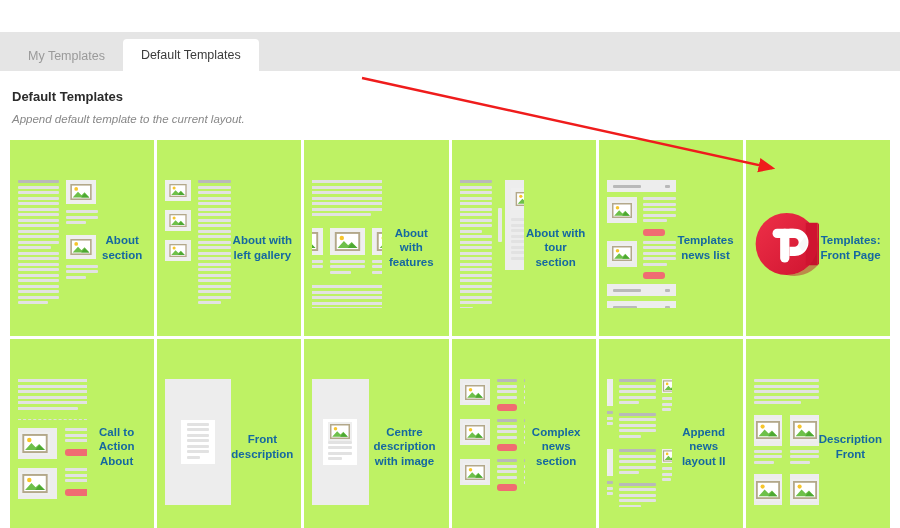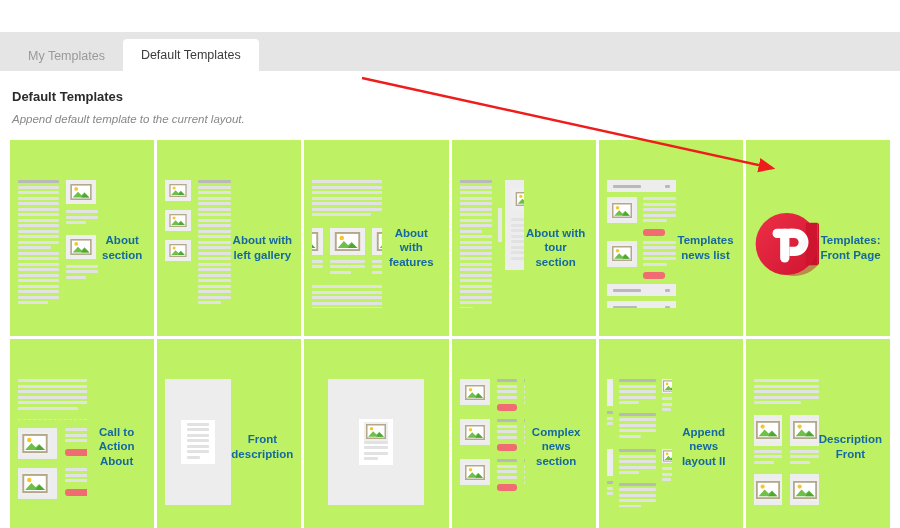--- a/index.html
+++ b/index.html
@@ -522,20 +522,21 @@
               <div style="height:4px"></div>
               <div style="width:100%;">
                 <div class="ln " style="width:100%;"></div>
                 <div class="ln " style="width:100%;"></div>
                 <div class="ln " style="width:100%;"></div>
                 <div class="ln " style="width:55%;"></div>
               </div>
             </div>
           </div>
         </div>
+        <div class="card-label">Centre description with image</div>
       </div>
       <div class="card">
         <div class="thumb">
           <div class="col" style="width:122px;">
             <div class="row" style="gap:7px;align-items:flex-start;margin-bottom:8px;">
               <div class="imgicon" style="width:30px;height:26px;background:#ededed;display:flex;align-items:center;justify-content:center;">
                 <span class="imgicon" style="width:24px;height:19px;">
                   <svg width="20" height="15" viewBox="0 0 24 18">
                     <rect x="0.9" y="0.9" width="22.2" height="16.2" fill="#ffffff" stroke="#b3a88a" stroke-width="1.8"></rect>
                     <circle cx="6.6" cy="5.6" r="2.1" fill="#f7c52b"></circle>

